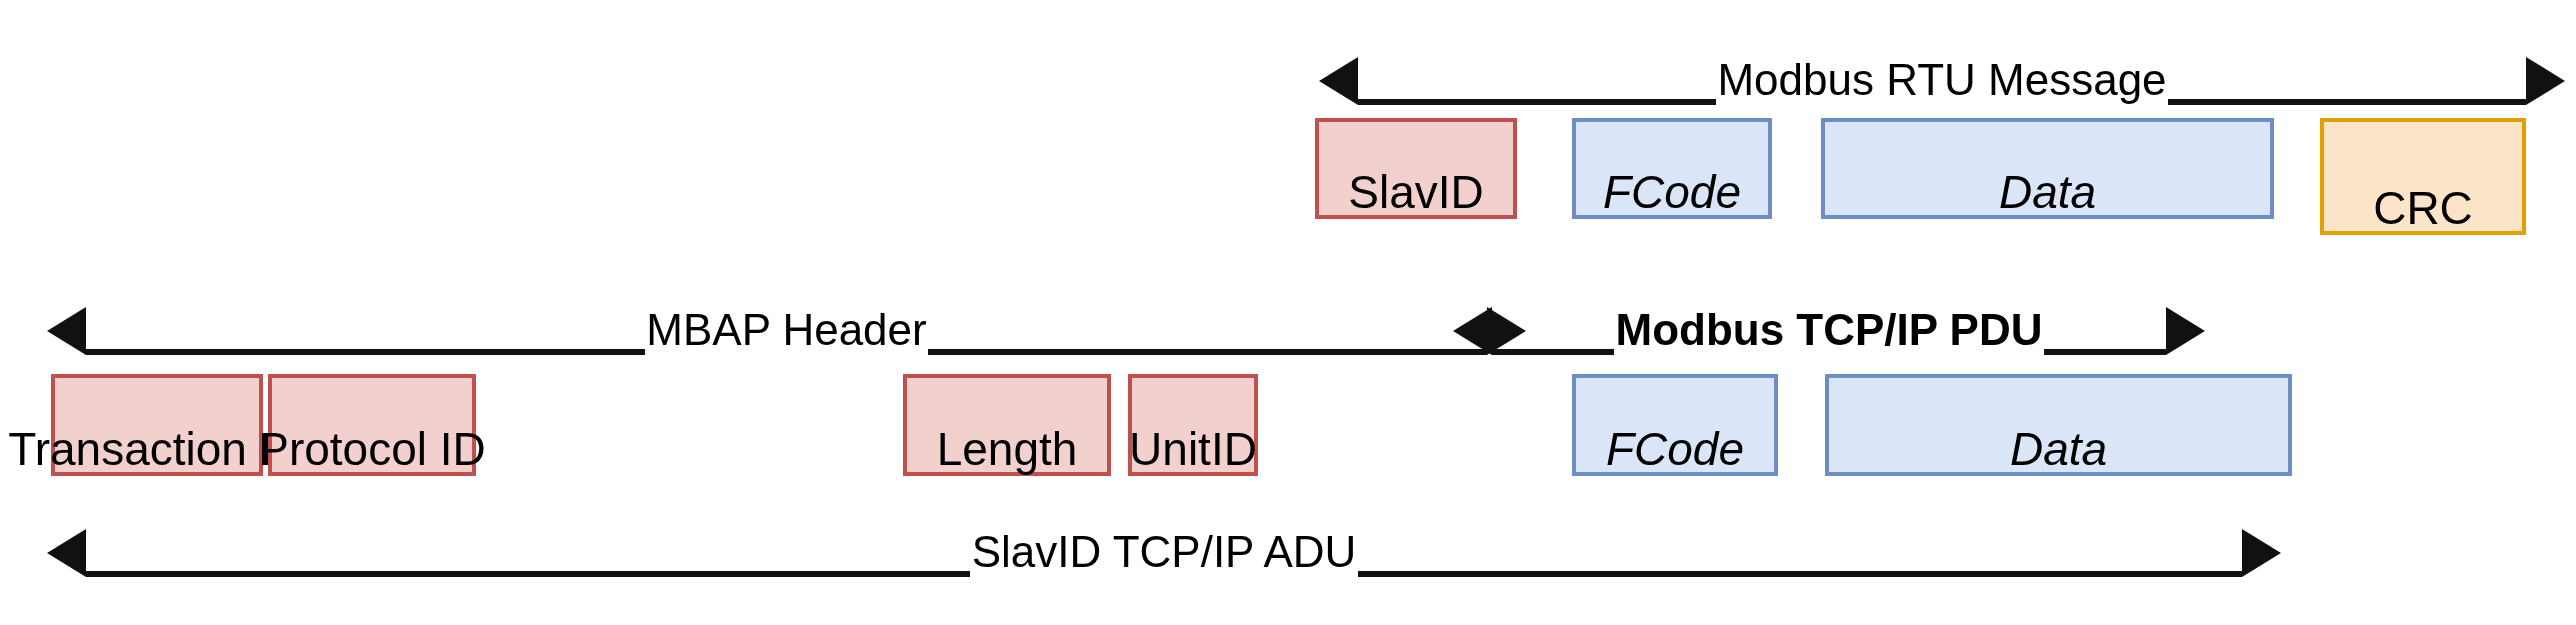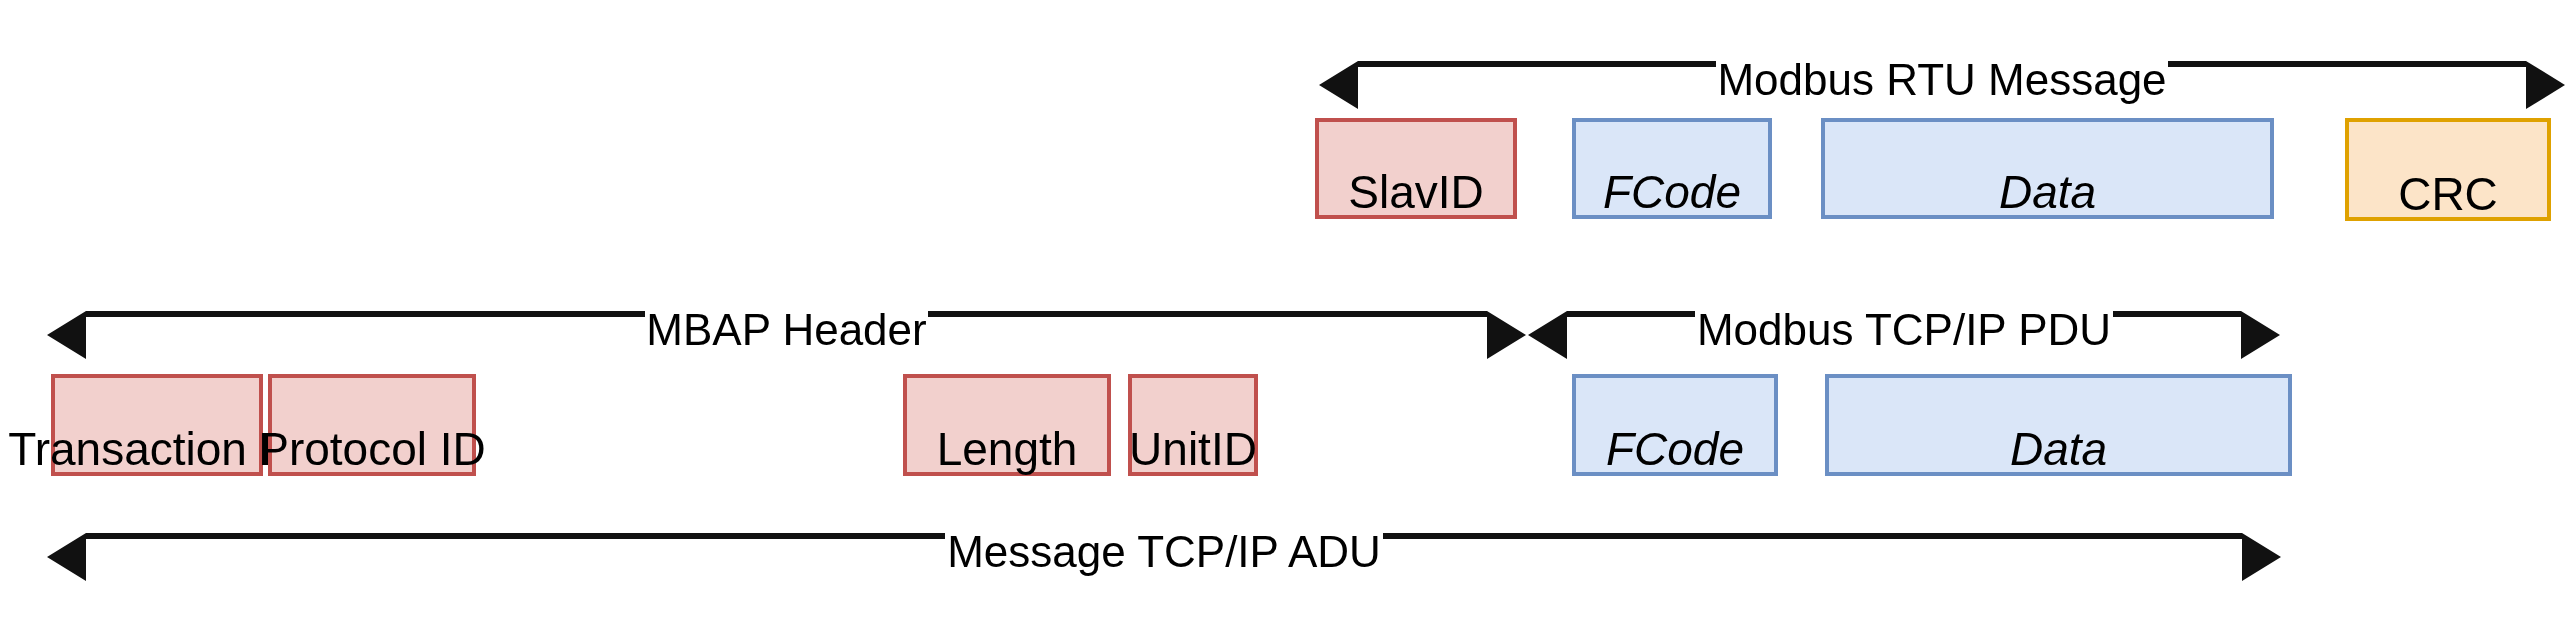--- a/index.html
+++ b/index.html
@@ -31,23 +31,22 @@
     white-space: nowrap;
   }
   .fill-pink   { background: #F2D0CD; border-color: #C0504D; }
   .fill-blue   { background: #DAE6F8; border-color: #6B8FC4; font-style: italic; }
   .fill-orange { background: #FCE4C8; border-color: #DFA100; }
 
   
   .span {
     position: absolute;
     display: flex;
-    align-items: flex-start;
+    align-items: flex-end;
     height: 68px;
-    margin-top: 24px;
   }
   .span .line {
     flex: 1 1 auto;
     height: 6px;
     background: #111111;
   }
   .span .label {
     flex: 0 0 auto;
     font-size: 44px;
     line-height: 1;
@@ -84,33 +83,33 @@
   </div>
 
   <div class="field-box fill-blue" style="left:1572px; top:118px; width:200px; height:101px;">
     <span>FCode</span>
   </div>
 
   <div class="field-box fill-blue" style="left:1821px; top:118px; width:453px; height:101px;">
     <span>Data</span>
   </div>
 
-  <div class="field-box fill-orange" style="left:2320px; top:118px; width:206px; height:103px;margin-left:25px;">
+  <div class="field-box fill-orange" style="left:2320px; top:118px; width:206px; height:117px;">
     <span>CRC</span>
   </div>
 
   <div class="span" style="left:47px; top:287px; width:1479px;">
     <span class="head head-left"></span>
     <span class="line"></span>
     <span class="label">MBAP Header</span>
     <span class="line"></span>
     <span class="head head-right"></span>
   </div>
 
-  <div class="span" style="left:1528px; top:287px; width:752px;">
+  <div class="span" style="left:1453px; top:287px; width:752px;font-weight:bold;">
     <span class="head head-left"></span>
     <span class="line"></span>
     <span class="label">Modbus TCP/IP PDU</span>
     <span class="line"></span>
     <span class="head head-right"></span>
   </div>
 
   <div class="field-box fill-pink" style="left:51px; top:374px; width:212px; height:102px;">
     <span>Transaction ID</span>
   </div>
@@ -131,19 +130,19 @@
     <span>FCode</span>
   </div>
 
   <div class="field-box fill-blue" style="left:1825px; top:374px; width:467px; height:102px;">
     <span>Data</span>
   </div>
 
   <div class="span" style="left:47px; top:509px; width:2234px;">
     <span class="head head-left"></span>
     <span class="line"></span>
-    <span class="label">Message TCP/IP ADU</span>
+    <span class="label">SlavID TCP/IP ADU</span>
     <span class="line"></span>
     <span class="head head-right"></span>
   </div>
 
 </div>
 
 
 </body></html>

